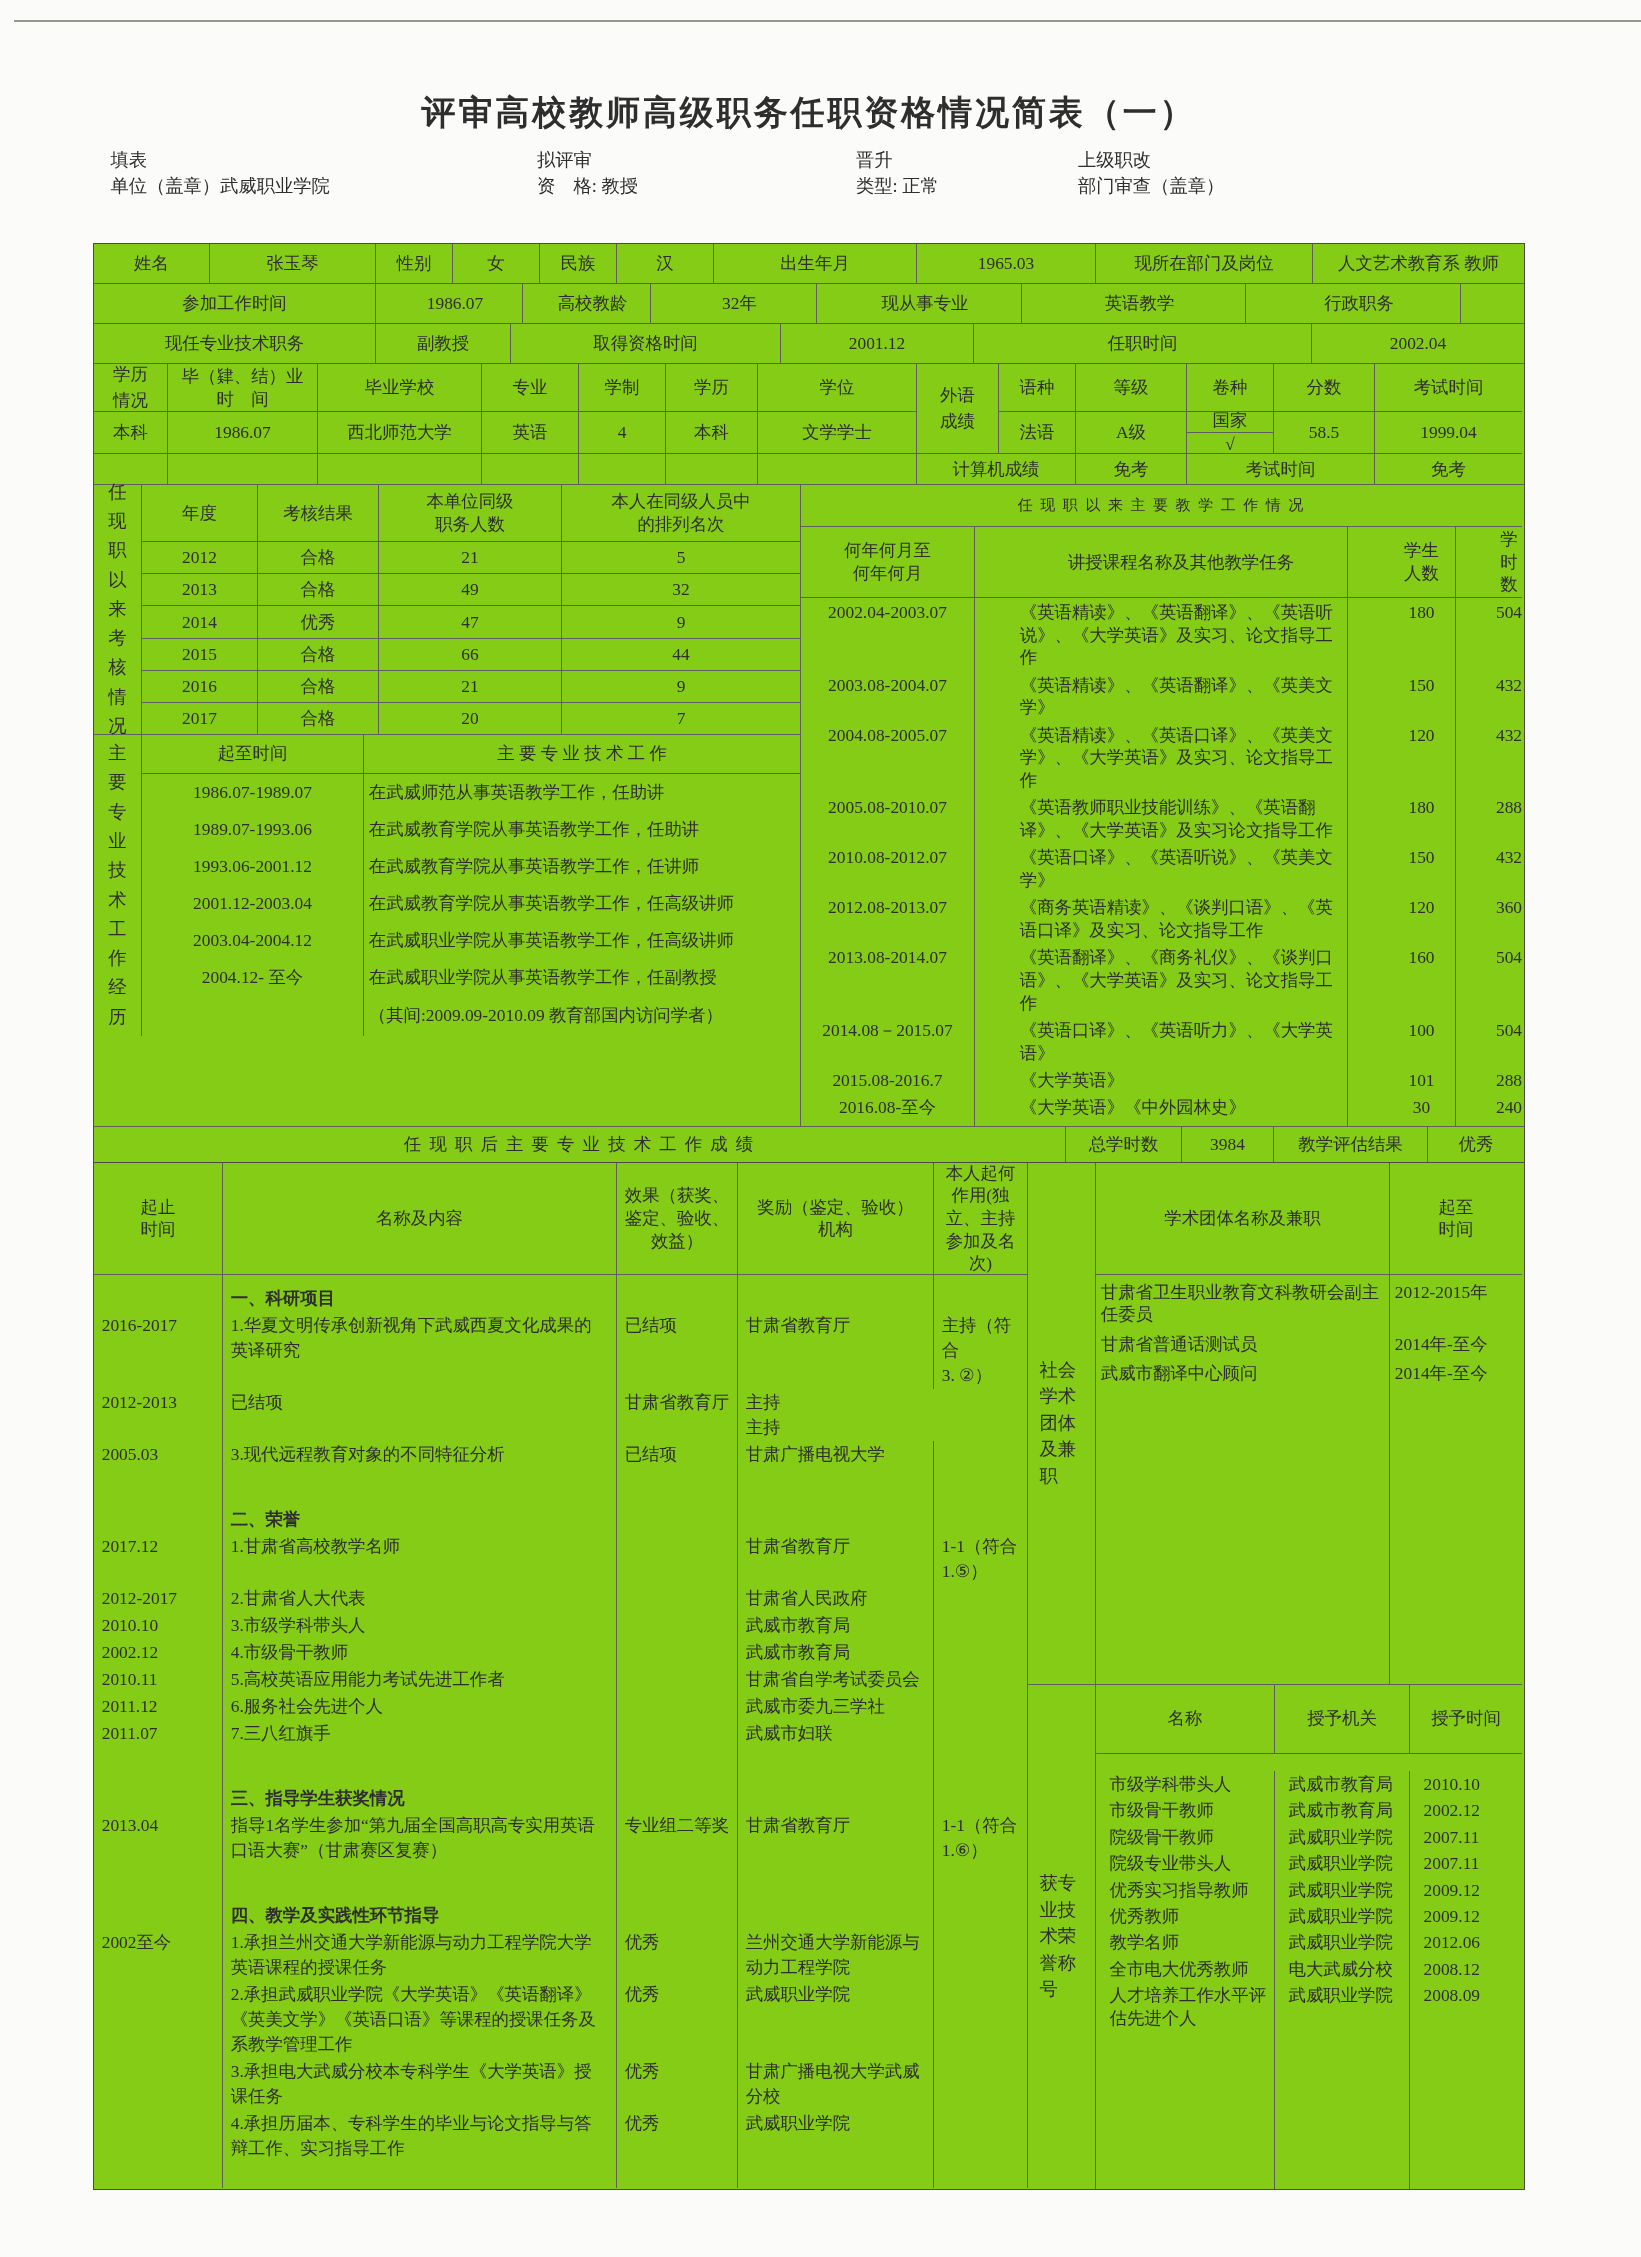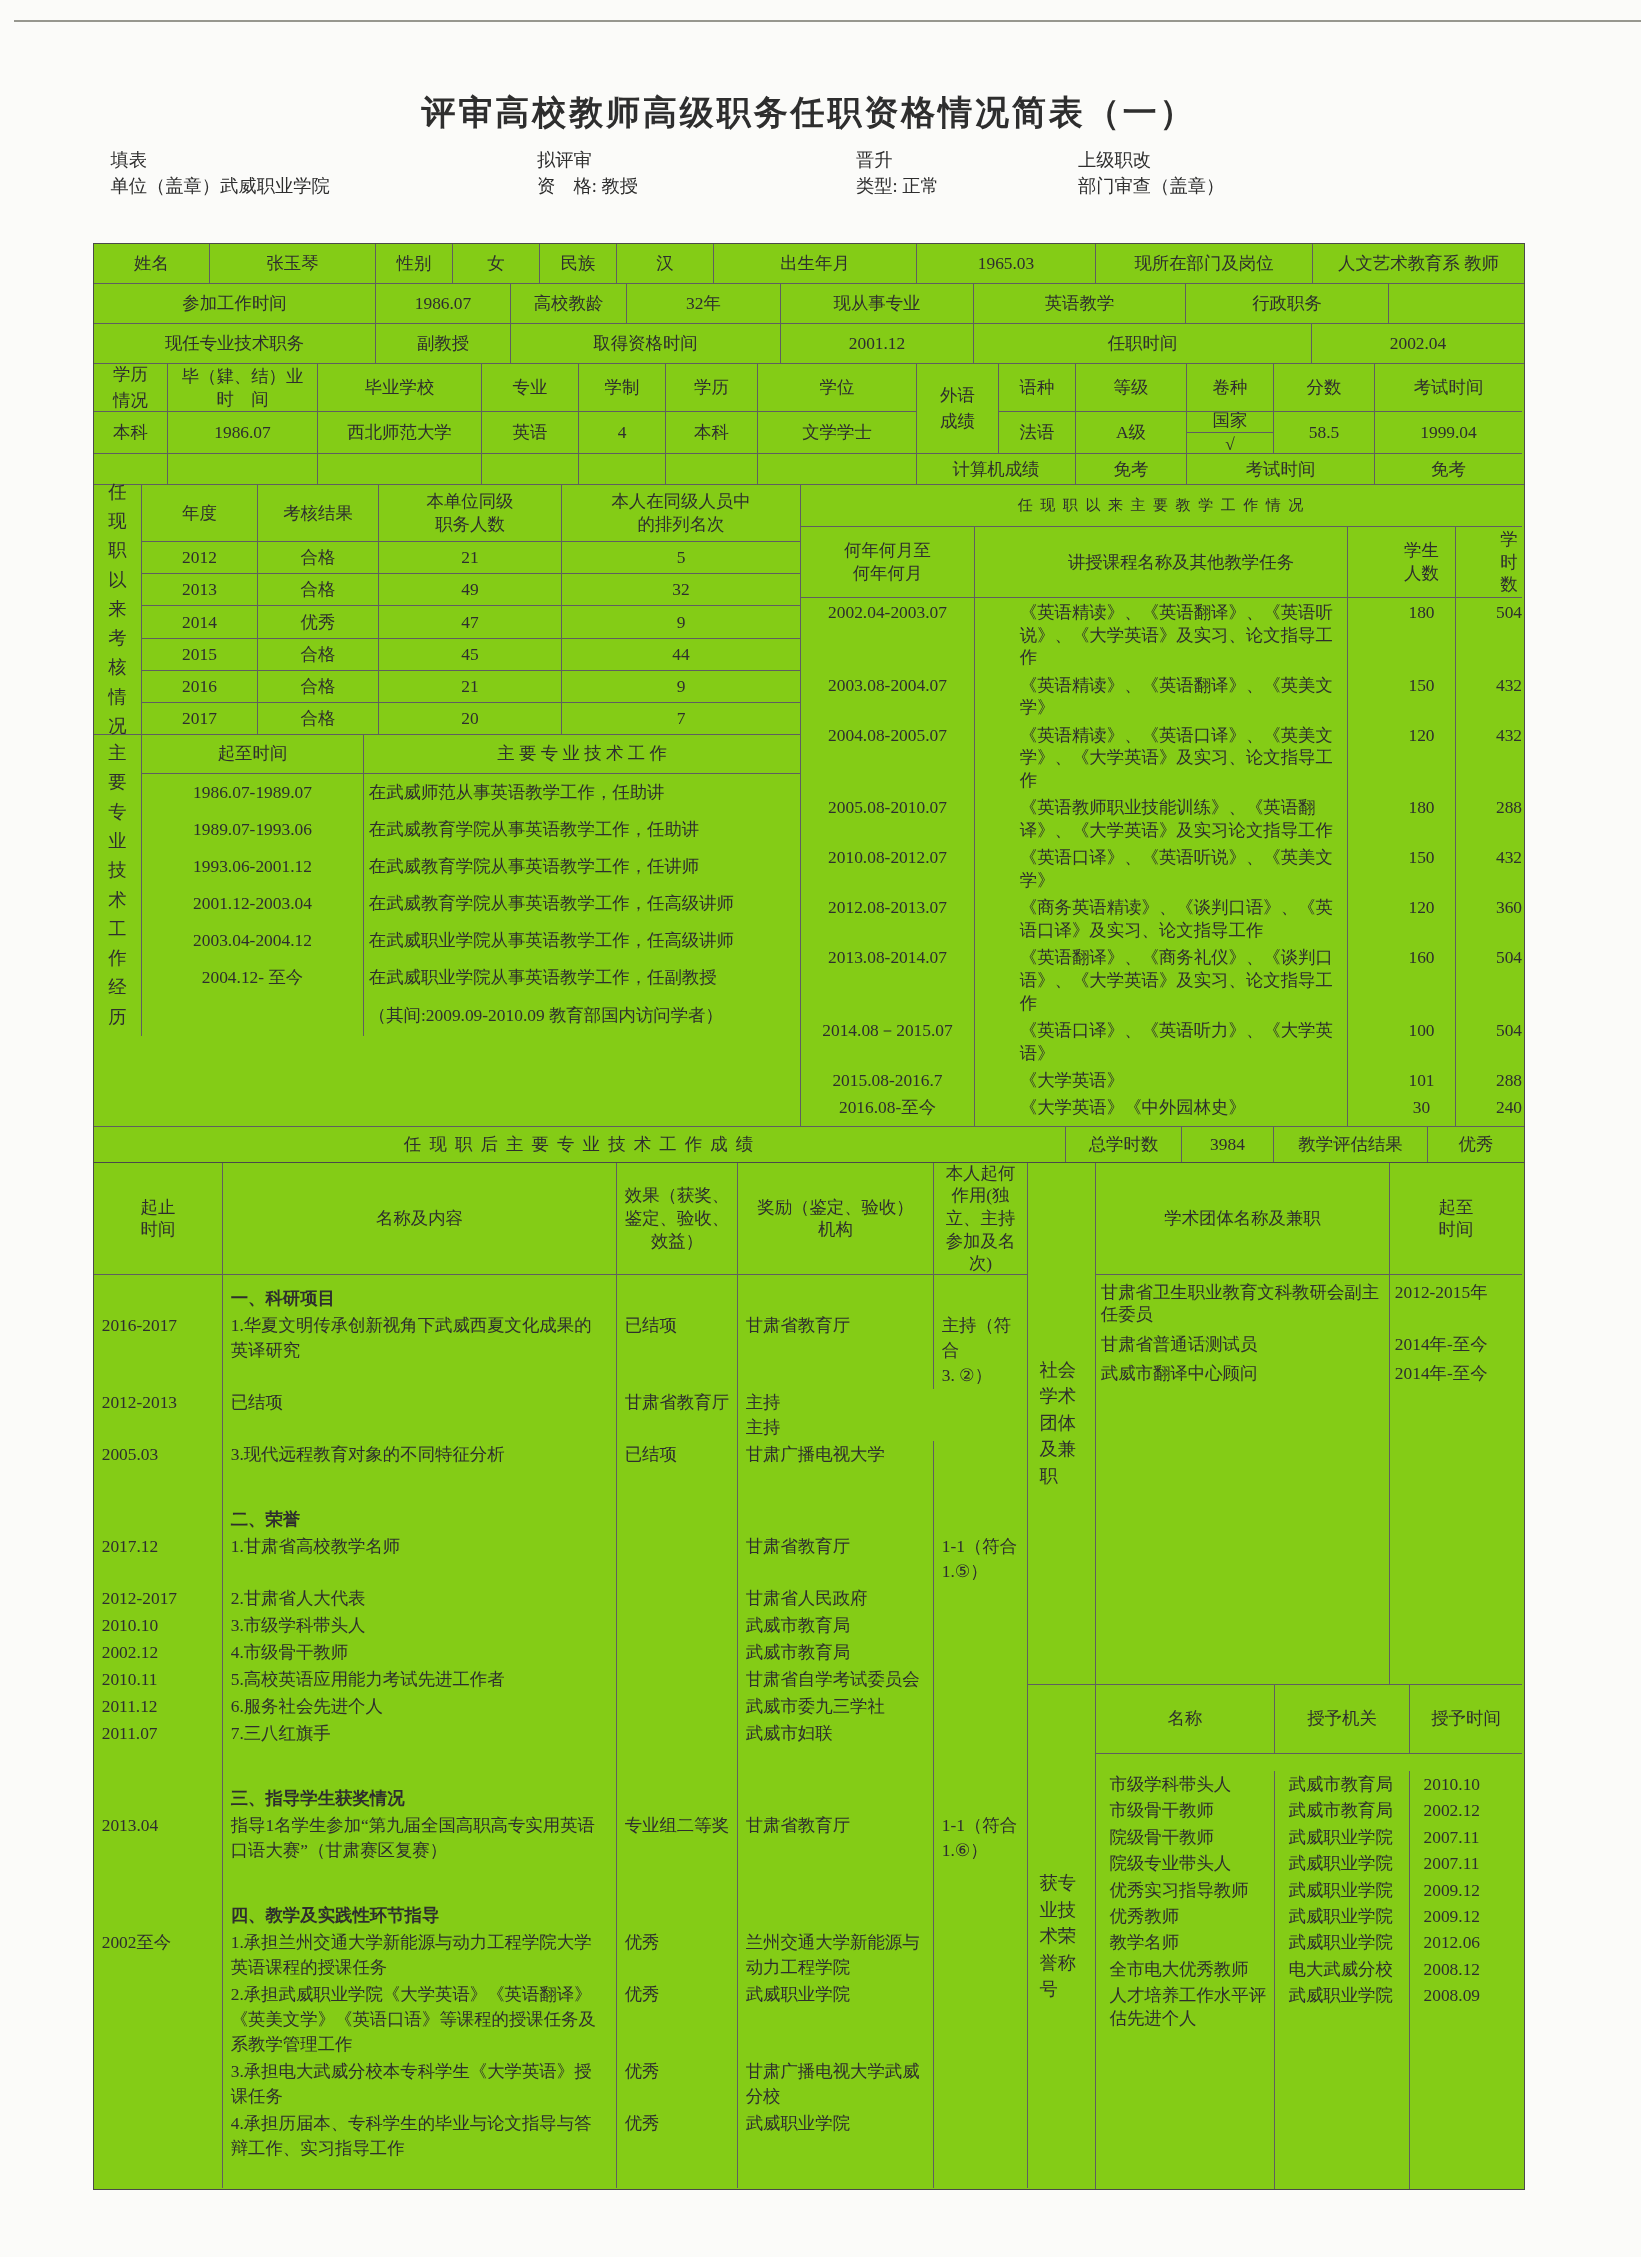--- a/index.html
+++ b/index.html
@@ -13,21 +13,21 @@
   .outer{box-sizing:border-box;width:1432px;border:1.9px solid #4a4a4a;background:#84cc16;}
   .g{display:grid;}
   .hr{border-bottom:1px solid #5f5f5f;}
   .c{box-sizing:border-box;border-right:1px solid #5f5f5f;display:flex;align-items:center;justify-content:center;text-align:center;padding:1px 4.8px;font-size:17.4px;line-height:1.3;overflow:hidden;}
   .nr{border-right:none !important;}
   .l{justify-content:flex-start !important;text-align:left !important;}
   .pre{white-space:pre-line;}
   .bold{font-weight:bold;}
   
   .r1{grid-template-columns:116px 166px 77px 87px 77px 97px 203px 179px 217px 1fr;height:39px;}
-  .r2{grid-template-columns:282px 135px 116px 154px 193px 212px 203px 1fr;height:39px;}
+  .r2{grid-template-columns:282px 135px 116px 154px 193px 212px 203px 1fr;height:39px;gap:12px;}
   .r3{grid-template-columns:282px 135px 270px 193px 338px 1fr;height:39px;}
   
   #edu{grid-template-columns:74px 150px 164px 97px 87px 92px 159px 82px 77px 111px 87px 101px 147px;grid-template-rows:48px 42px 30px;border-bottom:1px solid #5f5f5f;}
   #edu .c{border-bottom:1px solid #5f5f5f;}
   #edu .c.nb{border-bottom:none;}
   .rs2{grid-row:span 2;}
   .cs2{grid-column:span 2;}
   .narrow1 > div{width:2.4em;margin:0 auto;line-height:1.45;}
   .vword{width:1.15em;margin:0 auto;line-height:1.6;text-align:center;}
   .split-cell{flex-direction:column;padding:0 !important;}
@@ -227,21 +227,21 @@
                 </div>
                   <div class="g arow">
                   <div class="c">2014</div>
                   <div class="c">优秀</div>
                   <div class="c">47</div>
                   <div class="c nr">9</div>
                 </div>
                   <div class="g arow">
                   <div class="c">2015</div>
                   <div class="c">合格</div>
-                  <div class="c">45</div>
+                  <div class="c">66</div>
                   <div class="c nr">44</div>
                 </div>
                   <div class="g arow">
                   <div class="c">2016</div>
                   <div class="c">合格</div>
                   <div class="c">21</div>
                   <div class="c nr">9</div>
                 </div>
                   <div class="g arow">
                   <div class="c">2017</div>

